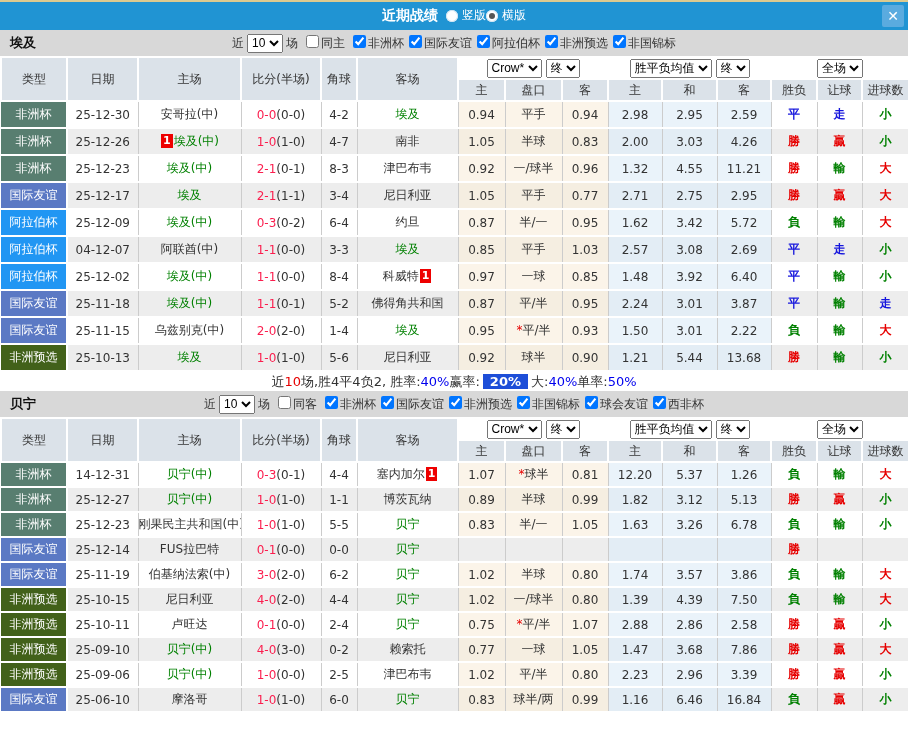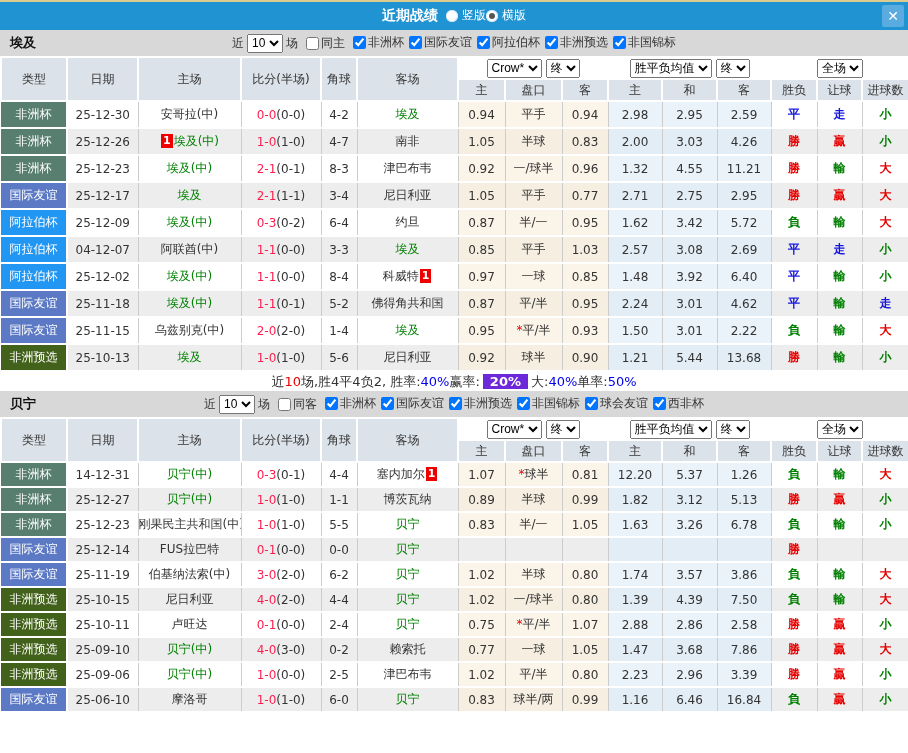--- a/index.html
+++ b/index.html
@@ -24,21 +24,21 @@
     background:#5aabdf; color:#fff; font-weight:bold; text-align:center;
     line-height:22px; font-size:14px; cursor:pointer; border-radius:2px;
   }
   
   .sec-head {
     height:26px; background:#d8d8d8; position:relative;
     display:flex; align-items:center; justify-content:center; gap:3px;
   }
   .sec-head .team { position:absolute; left:10px; font-weight:bold; font-size:13px; color:#111; }
   .sec-head select { font-size:12px; height:19px; }
-  .chk, .filters label { display:inline-flex; align-items:center; cursor:pointer; }
+  .chk, .filters label { display:inline-flex; cursor:pointer; }
   input[type=checkbox] { width:13px; height:13px; margin:0 2px 0 5px; }
   
   table { width:908px; border-collapse:collapse; table-layout:fixed; }
   thead th {
     background:#dbe2e9; border:2px solid #fff; font-weight:normal;
     color:#333; height:22px; padding:0; font-size:12px;
   }
   thead th.selgroup { background:#fff; }
   thead select { font-size:12px; height:19px; margin:0 2px; }
   tbody td {
@@ -61,21 +61,21 @@
   .half { color:#333; }
   .star { color:#e60000; }
   td.res { font-weight:bold; }
   
   .summary {
     height:19px; display:flex; align-items:center; justify-content:center;
     font-size:13px; background:#fff;
   }
   .summary .red { color:#e60000; }
   .summary .blue { color:#0000ee; }
-  .summary .box { background:#6d28d9; color:#fff; font-weight:bold; padding:0 7px; margin:0 3px; }
+  .summary .box { background:#1d4ed8; color:#fff; font-weight:bold; padding:0 7px; margin:0 3px; }
 </style>
 </head>
 <body>
 
 <div class="topbar">
   <span class="title">近期战绩</span>
   <span id="radio-group"><span class="radio">
         <span class="dot"></span>
         <span>竖版</span>
       </span><span class="radio sel">
@@ -286,21 +286,21 @@
           <td>25-11-18</td>
           <td class="green">埃及(中)</td>
           <td><span class="score-main">1-1</span><span class="half">(0-1)</span></td>
           <td>5-2</td>
           <td>佛得角共和国</td>
           <td class="cream">0.87</td>
           <td class="cream">平/半</td>
           <td class="cream">0.95</td>
           <td class="blue">2.24</td>
           <td class="blue">3.01</td>
-          <td class="blue">4.62</td>
+          <td class="blue">3.87</td>
           <td class="res" style="color: rgb(21, 21, 221);">平</td>
           <td class="res" style="color: rgb(0, 128, 0);">輸</td>
           <td class="res" style="color: rgb(21, 21, 221);">走</td>
         </tr>
         <tr>
           <td class="type" style="background: rgb(91, 121, 196);">国际友谊</td>
           <td>25-11-15</td>
           <td>乌兹别克(中)</td>
           <td><span class="score-main">2-0</span><span class="half">(2-0)</span></td>
           <td>1-4</td>

